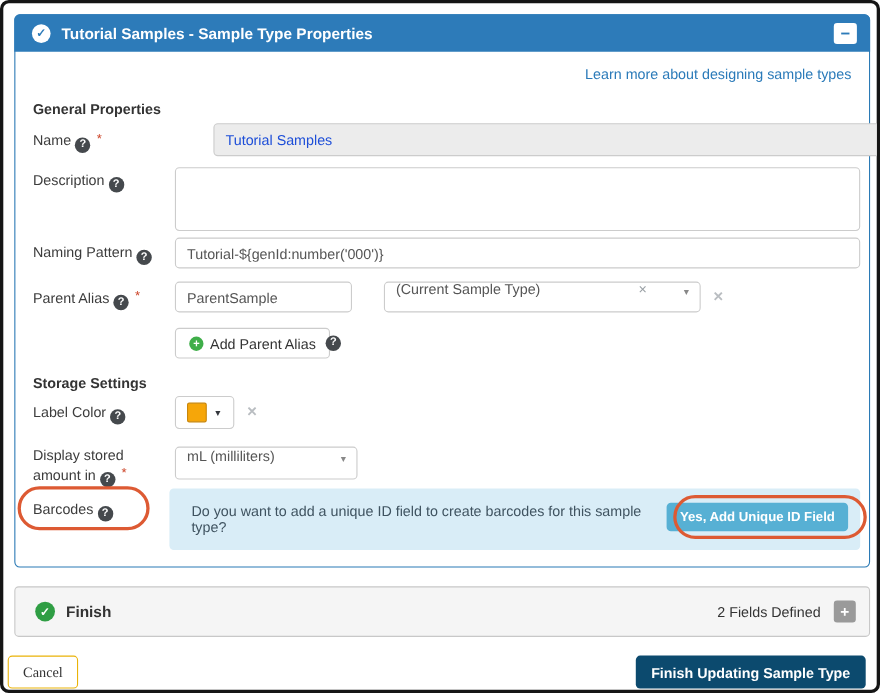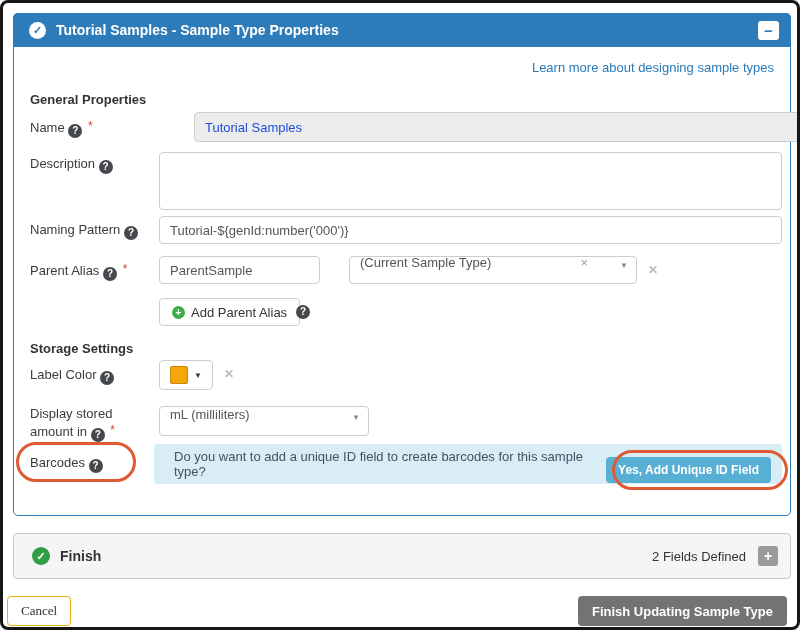--- a/index.html
+++ b/index.html
@@ -52,21 +52,21 @@
   .plus-circle { width: 13px; height: 13px; border-radius: 50%; background: #3fae49;
                  color: #fff; font-size: 10px; font-weight: bold; line-height: 13px;
                  text-align: center; display: inline-block; }
 
   .color-dd { position: absolute; left: 145px; top: 346px; width: 54px; height: 30px;
               border: 1px solid #ccc; border-radius: 4px; background: #fff; display: flex;
               align-items: center; justify-content: center; gap: 6px; cursor: pointer; }
   .swatch { width: 18px; height: 18px; border: 1px solid #c8860b; border-radius: 2px; }
   .dd-caret { font-size: 8px; color: #33373d; }
 
-  .info-panel { position: absolute; left: 140px; top: 430px; width: 628px; height: 40px;
+  .info-panel { position: absolute; left: 140px; top: 430px; width: 628px; height: 56px;
                 background: #d9edf7; border-radius: 4px; display: flex; align-items: center;
                 padding: 0 170px 0 20px; font-size: 13px; color: #3f5360; }
   .info-btn { position: absolute; right: 11px; top: 13px; height: 26px; padding: 0 12px;
               border: none; border-radius: 4px; background: #57b0d4; color: #fff;
               font-family: "Liberation Sans", sans-serif; font-size: 12px; font-weight: bold;
               cursor: pointer; margin-left: 12px; }
 
   .annotation { position: absolute; border: 3px solid #dd5a33; border-radius: 20px;
                 background: transparent; pointer-events: none; }
   .ann-barcodes { left: 2px; top: 428px; width: 120px; height: 40px; }
@@ -163,21 +163,21 @@
     <span class="row-remove" style="left:210px; top:353px;">✕</span>
 
     <div class="flabel" style="top:392px">
       <span>Display stored</span>
     </div>
     <div class="flabel" style="top:409px">
       <span>amount in</span>
       <span class="qicon">?</span>
       <span class="req">*</span>
     </div>
-    <div class="fakeselect" style="left:145px; top:392px; width:210px; height:30px;">
+    <div class="fakeselect" style="left:145px; top:392px; width:166px; height:30px;">
       <span class="sel-text">mL (milliliters)</span>
       <span class="sel-caret">▼</span>
     </div>
 
     <div class="flabel" style="top:441px">
       <span>Barcodes</span>
       <span class="qicon">?</span>
     </div>
     <div class="annotation ann-barcodes" style="border-color: rgb(221, 90, 51);"></div>
 
@@ -189,15 +189,15 @@
   </div>
 
   <div class="fields-panel">
     <span class="fields-check" style="background-color: rgb(47, 158, 68);">✓</span>
     <span class="fields-title">Finish</span>
     <span class="fields-count">2 Fields Defined</span>
     <button class="fields-expand">+</button>
   </div>
 
   <button class="btn-cancel">Cancel</button>
-  <button class="btn-finish" style="background-color: #737373;">Finish Updating Sample Type</button>
+  <button class="btn-finish" style="background-color: #0c4a6e;">Finish Updating Sample Type</button>
 
 </div>
 
 </body></html>

